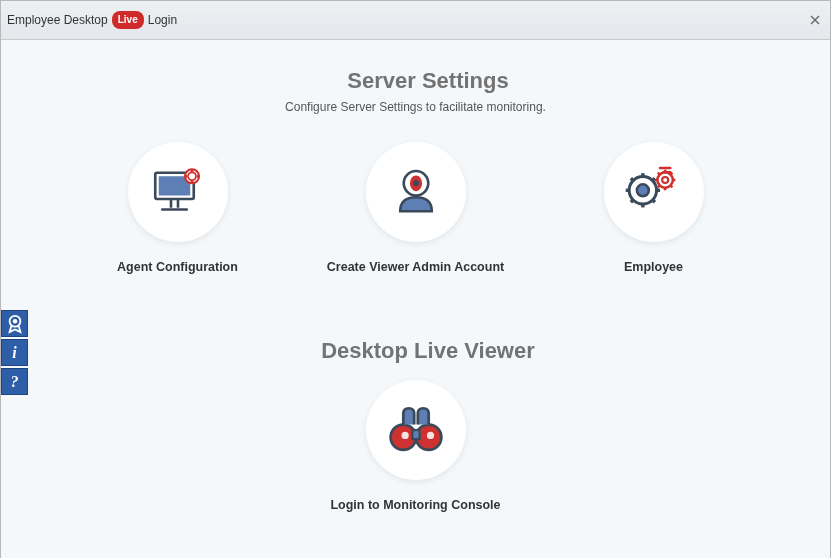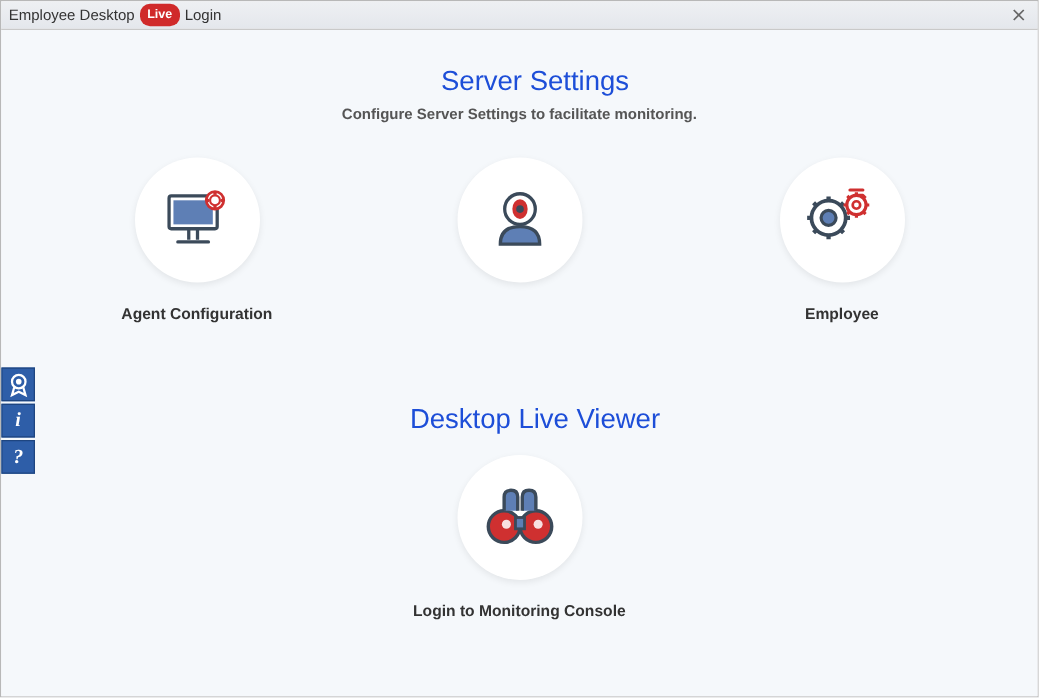--- a/index.html
+++ b/index.html
@@ -11,21 +11,21 @@
       overflow: hidden;
       position: relative;
     }
     .window {
       width: 831px;
       height: 558px;
       border: 1px solid #b8b8b8;
       background: #fff;
     }
     .titlebar {
-      height: 23px;
+      height: 39px;
       background: linear-gradient(#eef0f3, #e4e7ec);
       border-bottom: 1px solid #c9c9c9;
       display: flex;
       align-items: center;
       padding: 0 6px;
       font-size: 12px;
       color: #333;
     }
     .titlebar .title-text { display: flex; align-items: center; gap: 4px; }
     .live-badge {
@@ -52,35 +52,34 @@
     .content {
       position: relative;
       width: 100%;
       height: calc(100% - 23px);
       background: #f5f8fb;
       overflow: hidden;
       text-align: center;
     }
     .section-title {
       font-size: 22px;
-      font-weight: 400;
-      color: #1d4ed8;
+      font-weight: 700;
+      color: #737373;
       margin-top: 28px;
       padding-left: 25px;
     }
     .section-sub {
       font-size: 12px;
       color: #555;
       margin-top: 6px;
-      font-weight: bold;
     }
     .row {
       display: flex;
       justify-content: center;
-      gap: 68px;
+      gap: 48px;
       margin-top: 28px;
     }
     .card {
       display: flex;
       flex-direction: column;
       align-items: center;
       width: 190px;
       cursor: pointer;
     }
     .circle {
@@ -172,20 +171,21 @@
 
       <div class="card">
         <div class="circle">
           <svg width="56" height="56" viewBox="0 0 64 64">
             <circle cx="32" cy="22" r="14" fill="#fff" stroke="#3b4a5a" stroke-width="3"></circle>
             <ellipse cx="32" cy="22" rx="7" ry="9" fill="#cf3030"></ellipse>
             <circle cx="32" cy="22" r="3.5" fill="#3b4a5a"></circle>
             <path d="M14 54 C14 42 22 38 32 38 C42 38 50 42 50 54 Z" fill="#5e7fb5" stroke="#3b4a5a" stroke-width="3"></path>
           </svg>
         </div>
+        <div class="card-label">Create Viewer Admin Account</div>
       </div>
 
       <div class="card">
         <div class="circle">
           <svg width="60" height="56" viewBox="0 0 70 64">
             <g transform="translate(22,30)">
               <circle cx="0" cy="0" r="16" fill="none" stroke="#3b4a5a" stroke-width="3.5"></circle>
               <circle cx="0" cy="0" r="7" fill="#5e7fb5" stroke="#3b4a5a" stroke-width="3"></circle>
               <g stroke="#3b4a5a" stroke-width="4">
                 <line x1="0" y1="-20" x2="0" y2="-15"></line>

